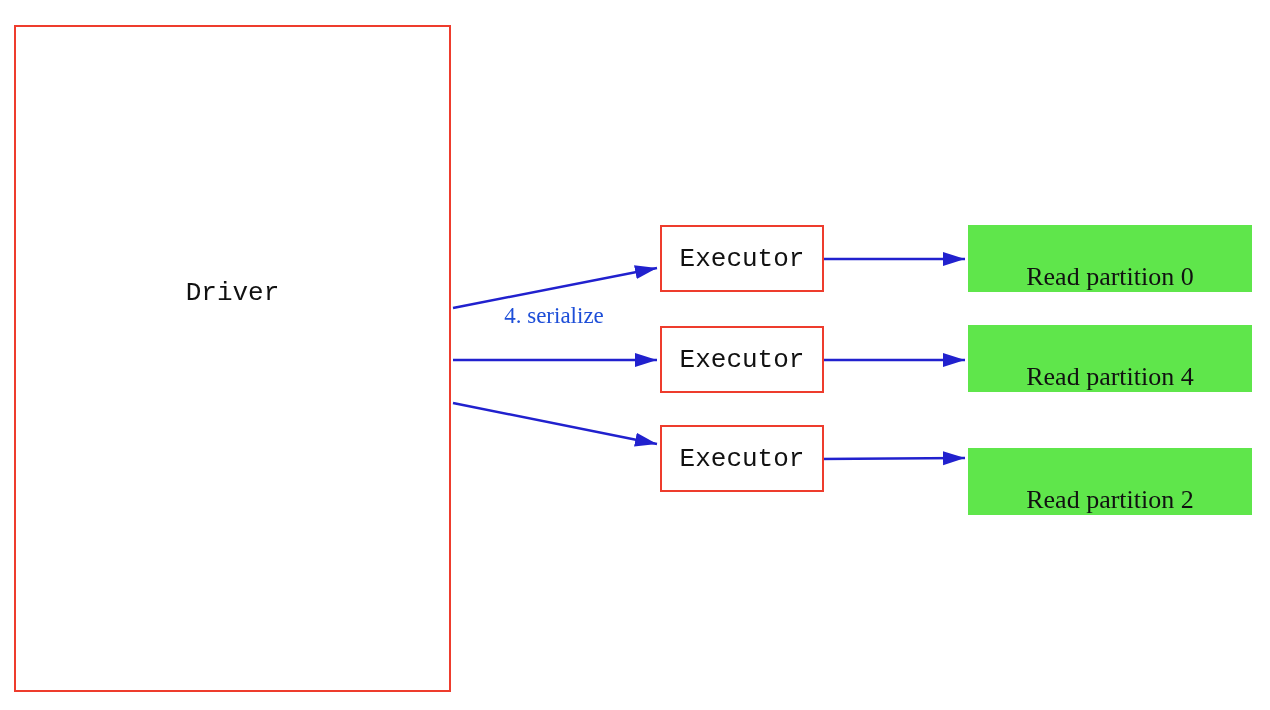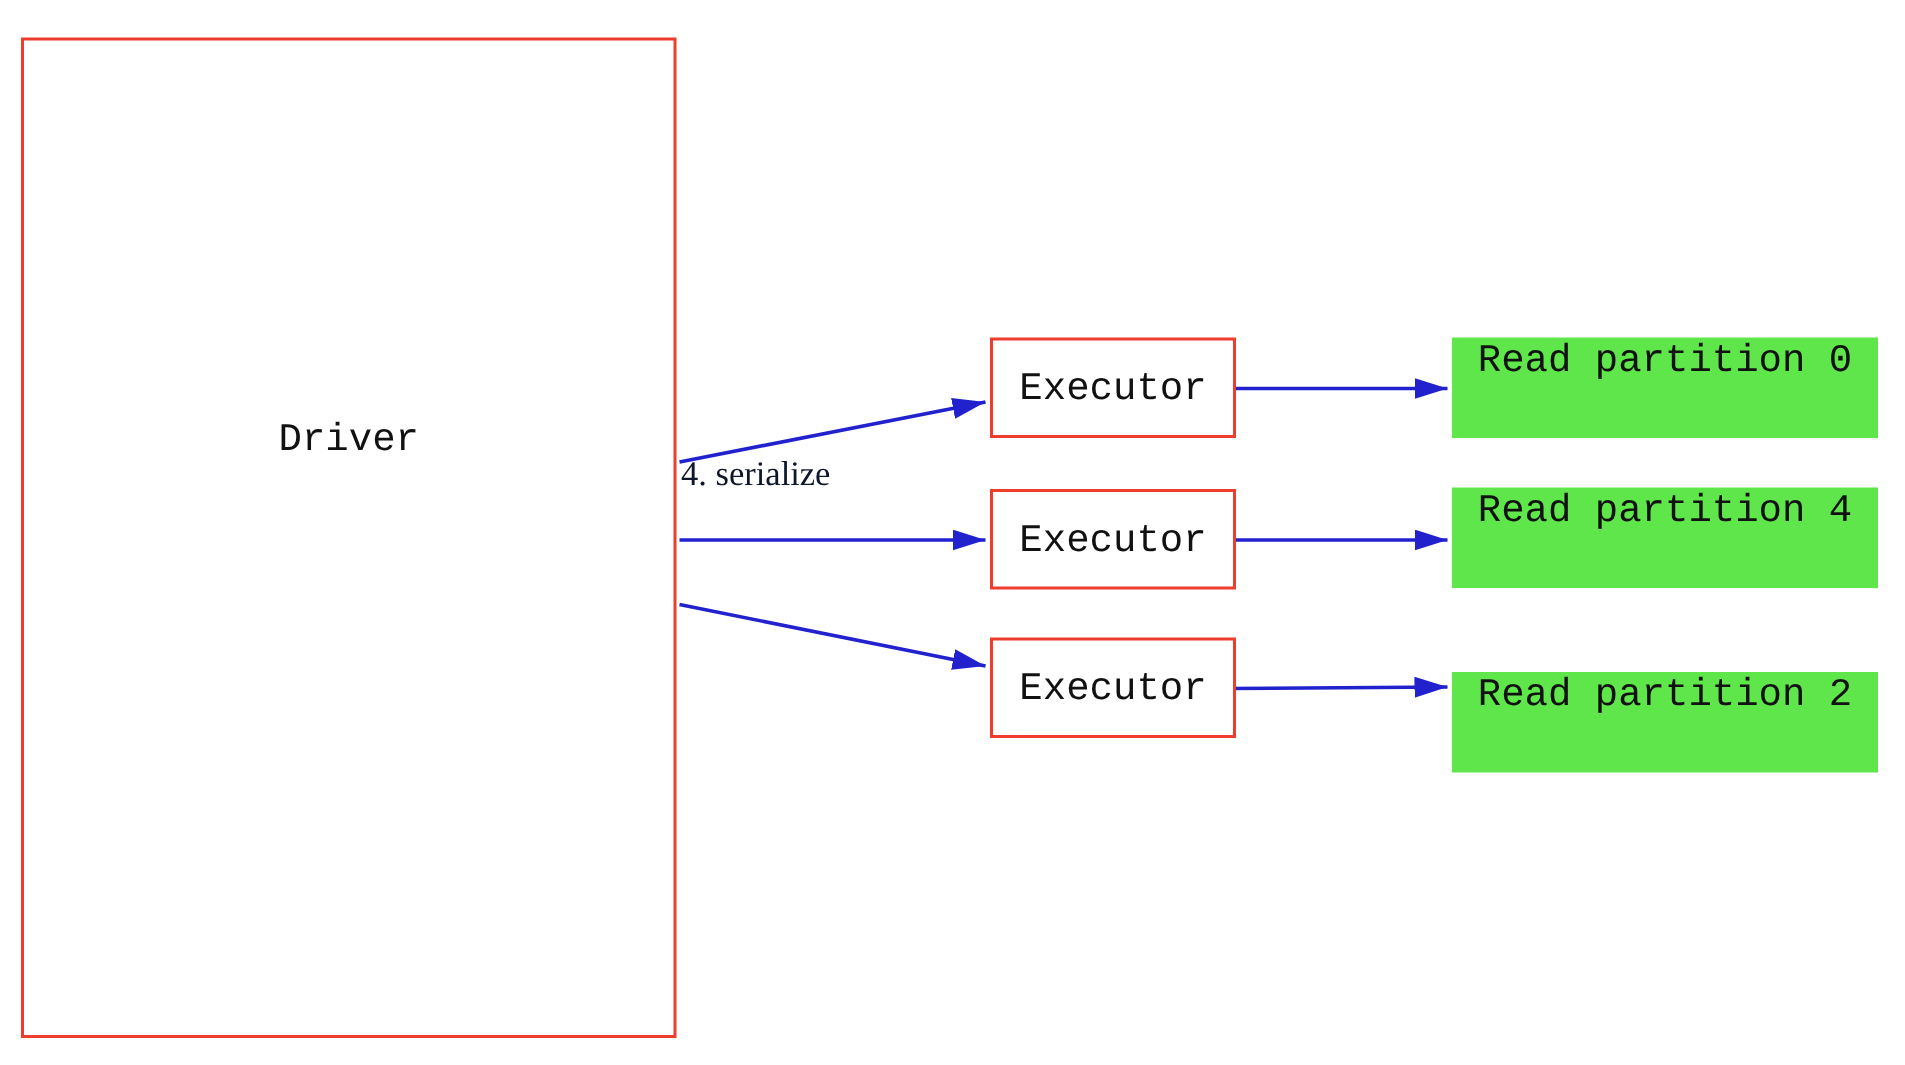--- a/index.html
+++ b/index.html
@@ -67,33 +67,35 @@
   }
   .executor.row-0 { top: 225px; }
   .executor.row-1 { top: 326px; }
   .executor.row-2 { top: 425px; }
   .partition {
     left: 968px;
     width: 284px;
     height: 67px;
     background: #5fe64b;
     display: flex;
-    align-items: flex-start;
+    align-items: flex-end;
     justify-content: center;
     font-size: 26px;
+    font-family: Liberation Serif, serif;
   }
   .partition.row-0 { top: 225px; }
   .partition.row-1 { top: 325px; }
   .partition.row-2 { top: 424px; margin-top: 24px; }
   .edge-label {
     position: absolute;
     font-family: "Liberation Serif", serif;
     font-size: 23px;
     line-height: 26px;
-    color: #0f172a;
+    color: #1d4ed8;
+    text-align: center;
   }
   .edge-label.serialize {
     left: 454px;
     top: 303px;
     width: 200px;
   }
   .edge-label.create-reader {
     left: 811px;
     top: 303px;
     width: 160px;

